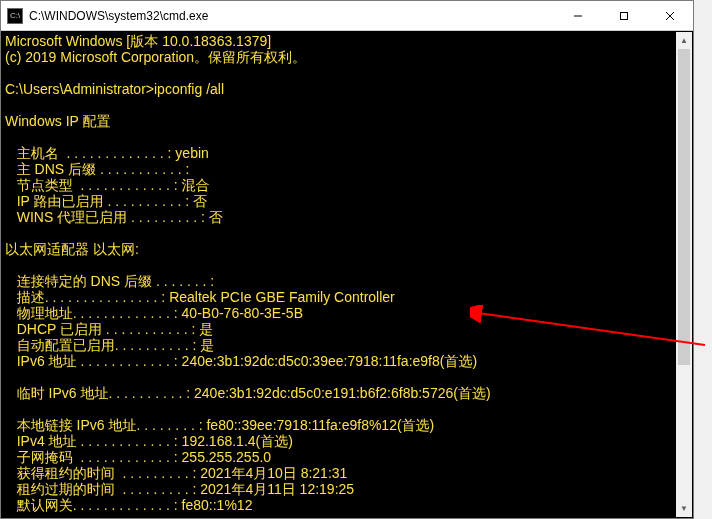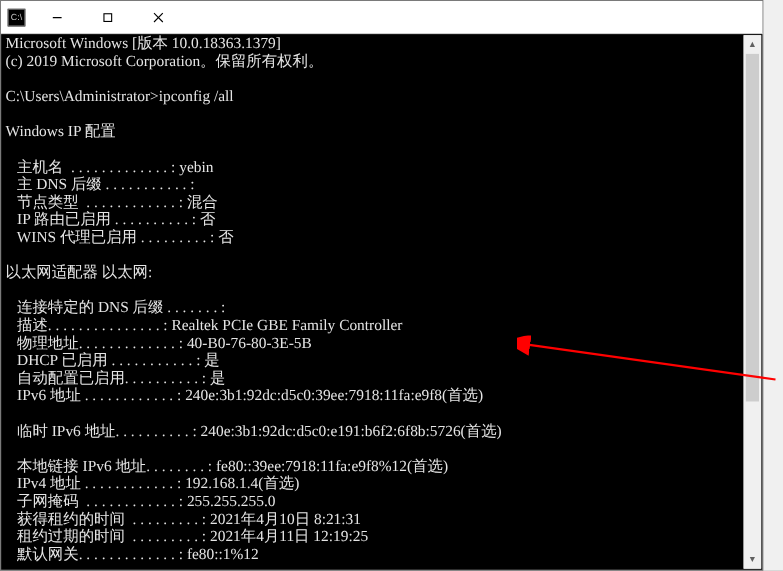--- a/index.html
+++ b/index.html
@@ -19,22 +19,22 @@
     display: flex; align-items: center; justify-content: center; font-size: 8px; color: #ccc;
   }
   .titlebar .title { flex: 1; white-space: nowrap; overflow: hidden; }
   .winbtn {
     width: 46px; height: 30px; display: flex; align-items: center; justify-content: center;
     font-size: 10px; color: #000; cursor: default;
   }
   .winbtn svg { width: 10px; height: 10px; }
 
   .terminal {
-    flex: 1; background: #000; color: #e5e5e5;
-    font-family: Liberation Serif, serif;
+    flex: 1; background: #000; color: #fde047;
+    font-family: Liberation Sans, sans-serif;
     font-size: 14px; line-height: 16px; padding: 2px 4px;
     white-space: pre; overflow: hidden; position: relative;
   }
   .terminal .line { white-space: pre; }
 
   .arrow {
     position: absolute; left: 470px; top: 305px; pointer-events: none; z-index: 10;
   }
 
   .scrollbar {
@@ -47,20 +47,21 @@
   }
   .sb-track { flex:1; background:#f0f0f0; position:relative; }
   .sb-thumb { position:absolute; left:2px; right:2px; top:0; height:70%; background:#cdcdcd; }
 </style>
 </head>
 <body>
 
 <div class="window">
   <div class="titlebar">
     <div class="icon">C:\</div>
+    <div class="title">C:\WINDOWS\system32\cmd.exe</div>
     <div class="winbtn">
       <svg viewBox="0 0 10 10">
           <line x1="1" y1="5" x2="9" y2="5" stroke="#000" stroke-width="1"></line>
         </svg>
     </div>
     <div class="winbtn">
       <svg viewBox="0 0 10 10">
           <rect x="1.5" y="1.5" width="7" height="7" fill="none" stroke="#000" stroke-width="1"></rect>
         </svg>
     </div>

